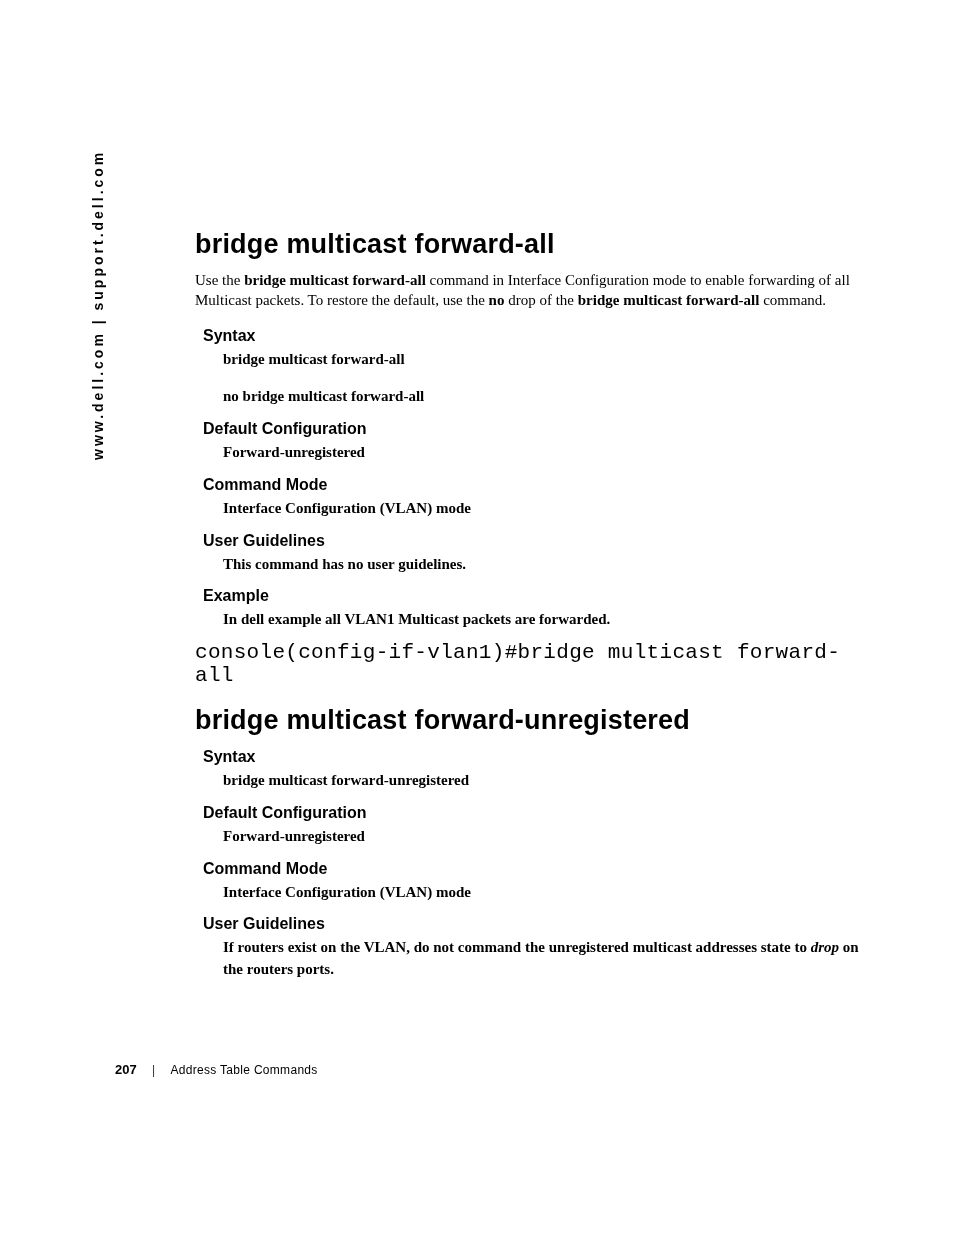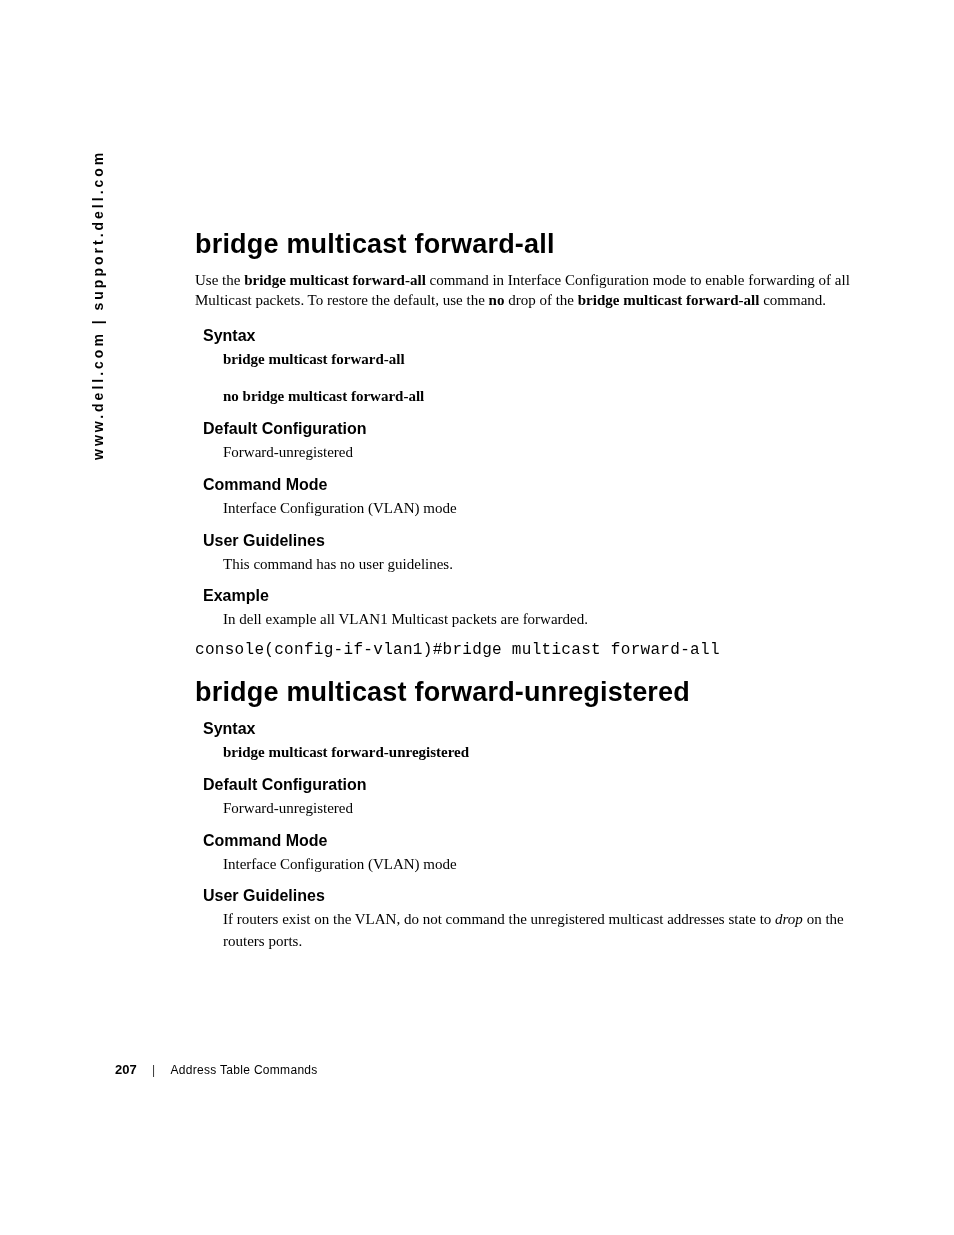--- a/index.html
+++ b/index.html
@@ -55,27 +55,28 @@
     font-size: 16px;
     margin: 12px 0 4px 8px;
     color: #000;
     font-stretch: condensed;
   }
   .indent {
     margin-left: 28px;
     font-size: 15px;
     line-height: 1.45;
     margin-bottom: 6px;
+    font-weight: bold;
   }
   .syntax-line {
     font-weight: bold;
   }
   .code-line {
     font-family: 'Courier New', monospace;
-    font-size: 16px;
+    font-size: 21px;
     margin: 10px 0 18px 0;
     letter-spacing: 0.3px;
   }
   .gap {
     height: 10px;
   }
   .footer {
     position: absolute;
     left: 115px;
     bottom: 158px;

